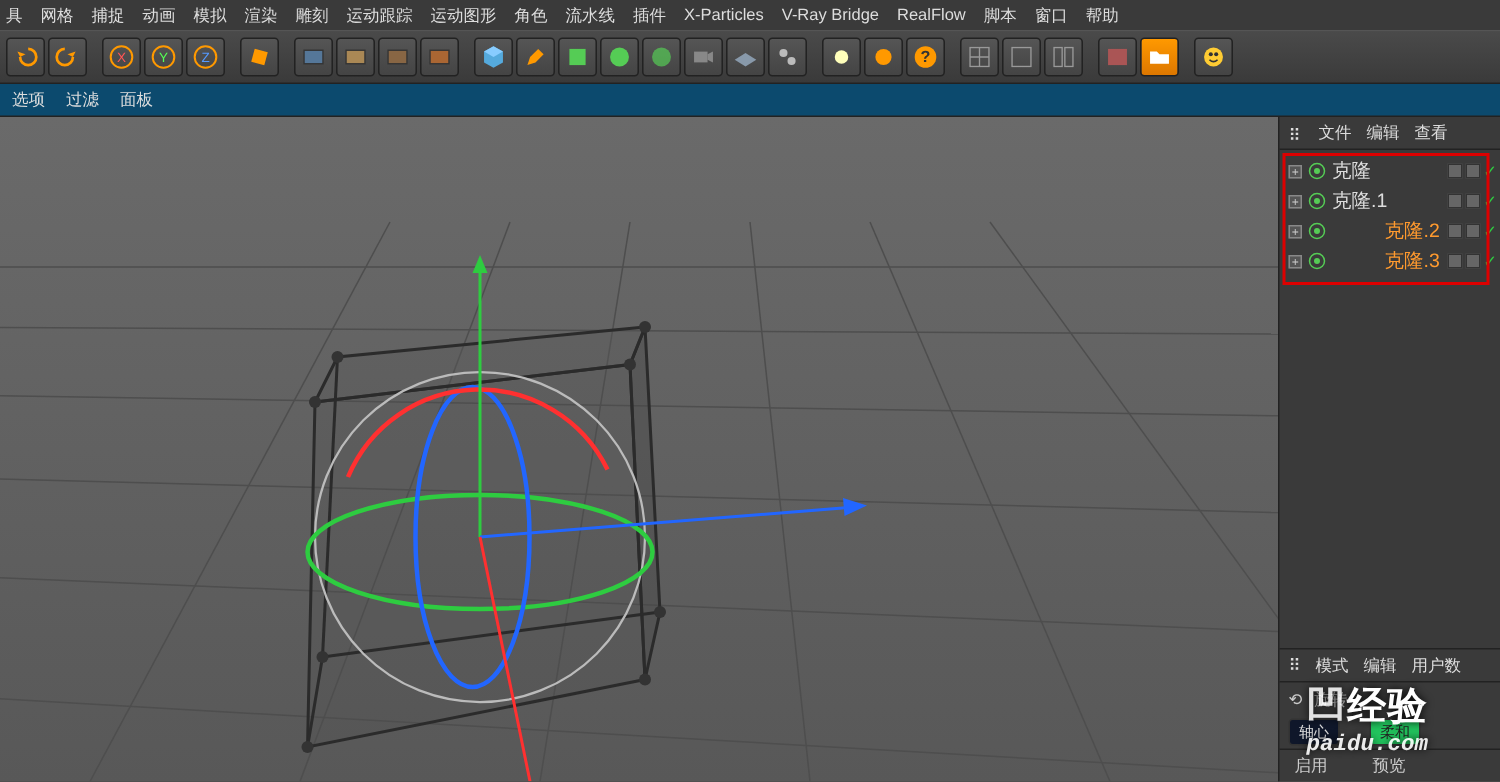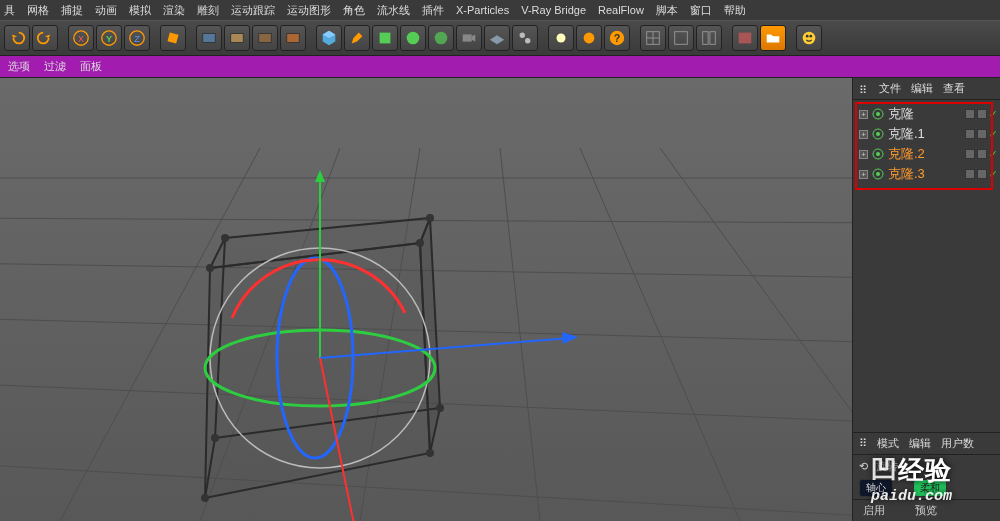--- a/index.html
+++ b/index.html
@@ -6,39 +6,39 @@
   body { width: 1000px; height: 521px; background: #3a3a3a; color: #ccc; font-size: 11px; overflow: hidden; position: relative; }
 
   .menubar { height: 20px; background: #3a3a3a; display: flex; align-items: center; padding: 0 4px; gap: 12px; color: #ddd; }
   .menubar span { cursor: default; white-space: nowrap; }
 
   .toolbar { height: 36px; background: linear-gradient(#4a4a4a,#3a3a3a); border-top:1px solid #555; border-bottom:1px solid #222; display:flex; align-items:center; padding: 0 4px; gap:2px; }
   .tbtn { width:26px; height:26px; border:1px solid #222; border-radius:3px; background: linear-gradient(#555,#444); display:flex; align-items:center; justify-content:center; }
   .tsep { width:6px; }
   .tbtn svg { width:18px; height:18px; }
 
-  .subbar { height:22px; background:#a21caf; border-bottom:1px solid #222; display:flex; align-items:center; gap:14px; padding:0 8px; color:#ddd; }
+  .subbar { height:22px; background:#0c4a6e; border-bottom:1px solid #222; display:flex; align-items:center; gap:14px; padding:0 8px; color:#ddd; }
 
   .main { display:flex; height:calc(521px - 20px - 36px - 22px); }
   .viewport { flex:1; position:relative; background:#606060; overflow:hidden; }
   .viewport-icons { position:absolute; top:4px; right:6px; display:flex; gap:6px; color:#bbb; font-size:12px; }
 
   .grid-floor { position:absolute; inset:0; }
 
   .sidepanel { width:148px; background:#3a3a3a; border-left:1px solid #222; display:flex; flex-direction:column; }
   .panel-tabs { height:22px; display:flex; align-items:center; gap:10px; padding:0 6px; border-bottom:1px solid #222; color:#ddd; }
   .panel-tabs .dots { width:10px; height:10px; display:inline-block; }
 
   .objlist { padding:4px 2px; position:relative; }
   .redbox { position:absolute; left:2px; top:2px; width:138px; height:88px; border:2px solid #d00; pointer-events:none; }
   .obj-row { display:flex; align-items:center; height:20px; gap:4px; padding-left:4px; }
   .exp { width:9px; height:9px; border:1px solid #888; background:#555; color:#ccc; font-size:8px; line-height:7px; text-align:center; }
   .obj-icon { width:12px; height:12px; display:flex; align-items:center; justify-content:center; }
   .obj-label { flex:1; font-size:13px; }
-  .obj-label.sel { color:#ff9a2e; }
+  .obj-label.sel { color:#ff9a2e;margin-left:35px; }
   .obj-label.norm { color:#ddd; }
   .obj-toggles { display:flex; gap:2px; align-items:center; }
   .tg { width:10px; height:10px; background:#666; border:1px solid #333; }
   .chk { color:#2ecc40; font-size:11px; }
 
   .lower-panel { margin-top:auto; border-top:1px solid #222; }
   .lower-tabs { height:22px; display:flex; align-items:center; gap:10px; padding:0 6px; color:#ddd; border-bottom:1px solid #222;}
   .lower-row { height:22px; display:flex; align-items:center; gap:8px; padding:0 6px; color:#ccc;}
   .pill { background:#0f172a; border:1px solid #333; border-radius:3px; padding:1px 6px; font-size:10px; color:#ddd;}
   .pill.active { background:#22c55e; color:#222;margin-left:12px; }

